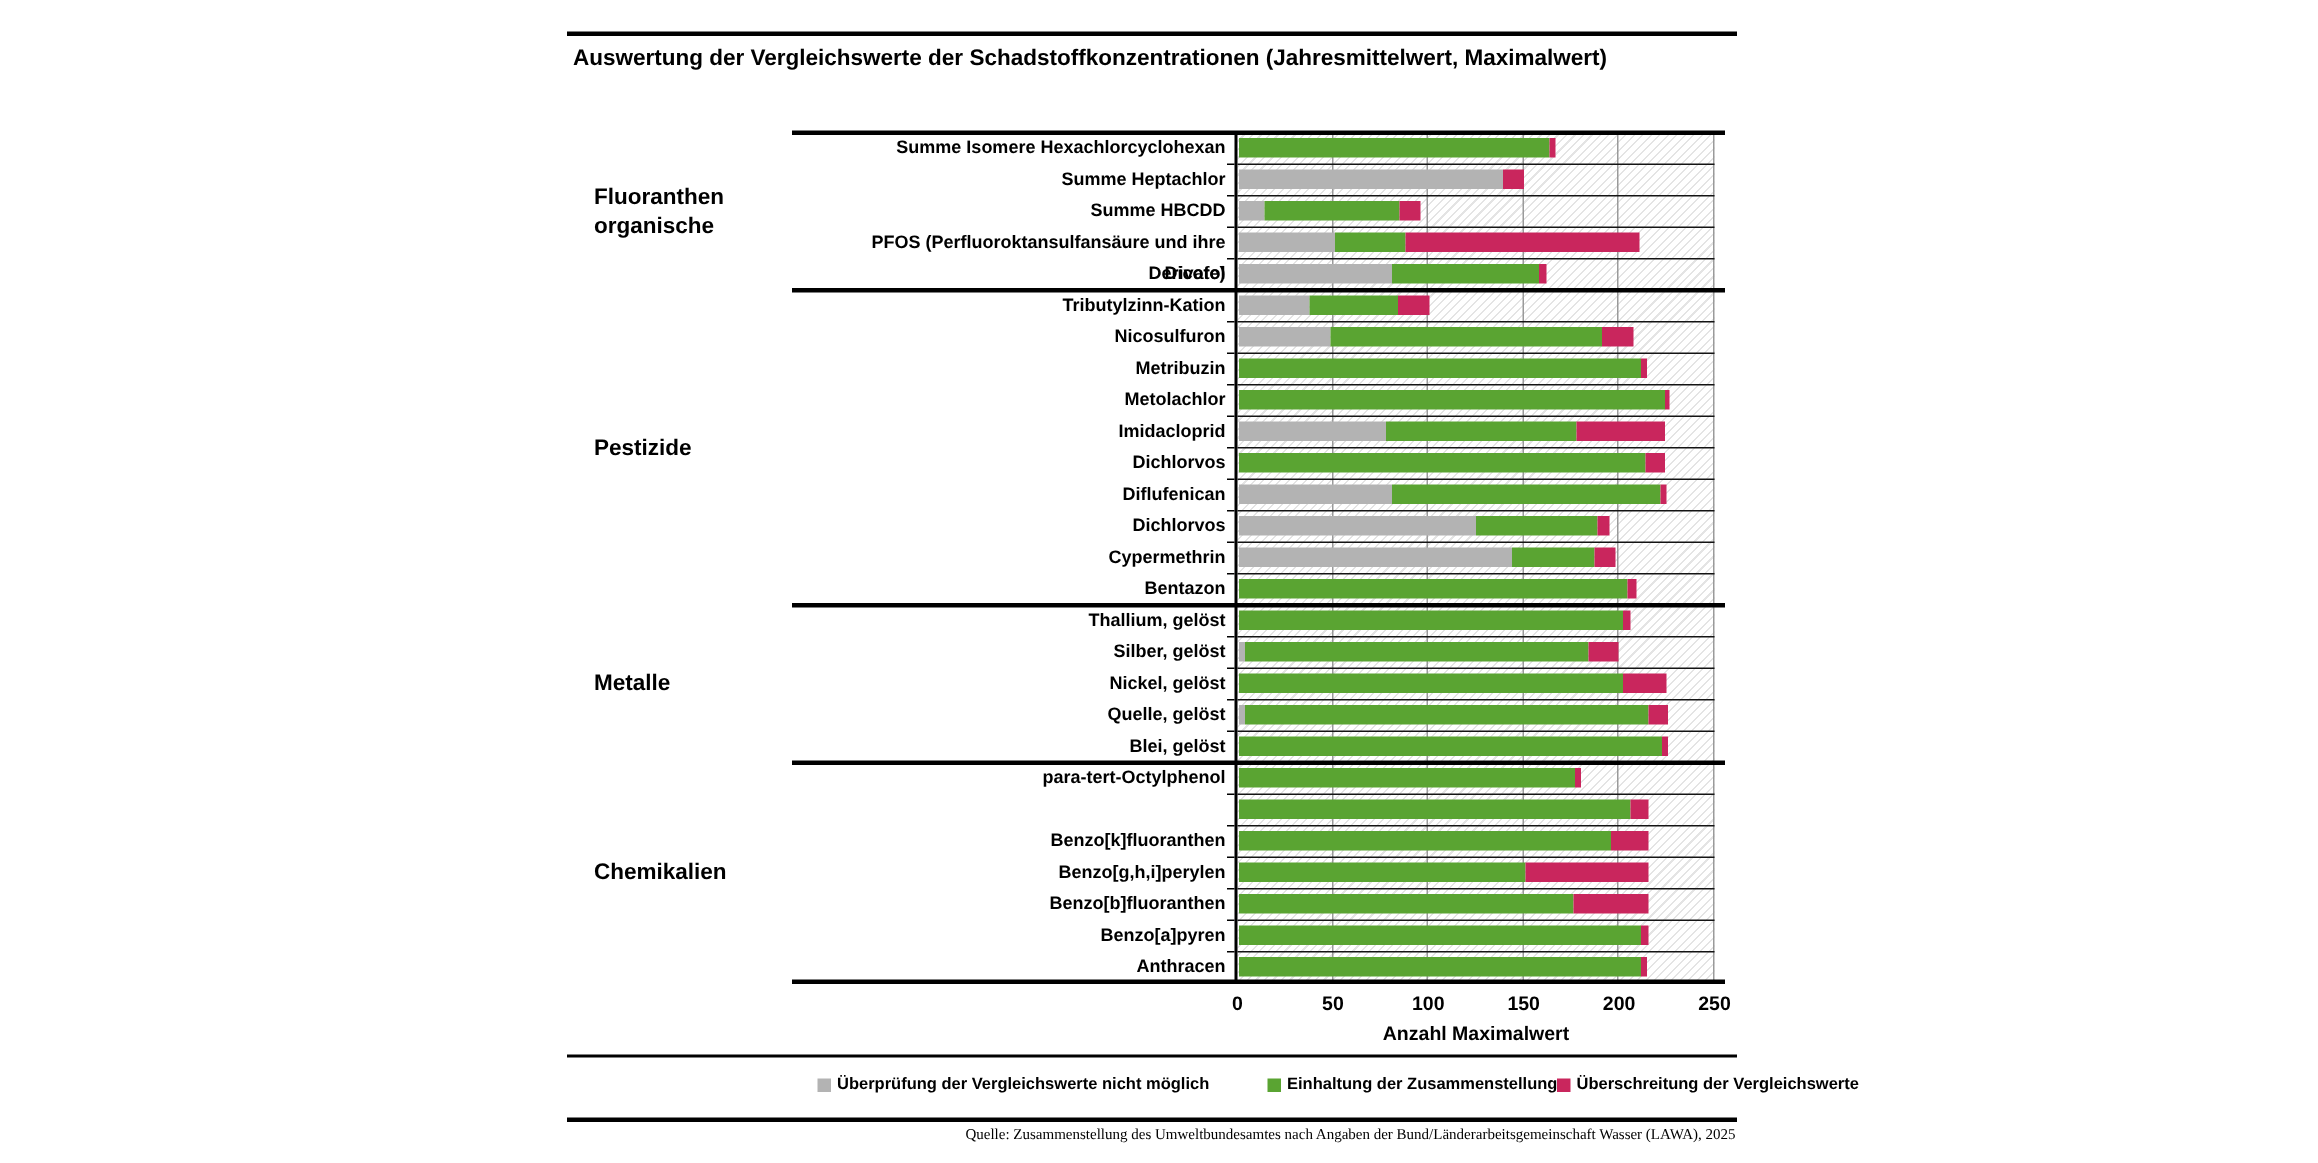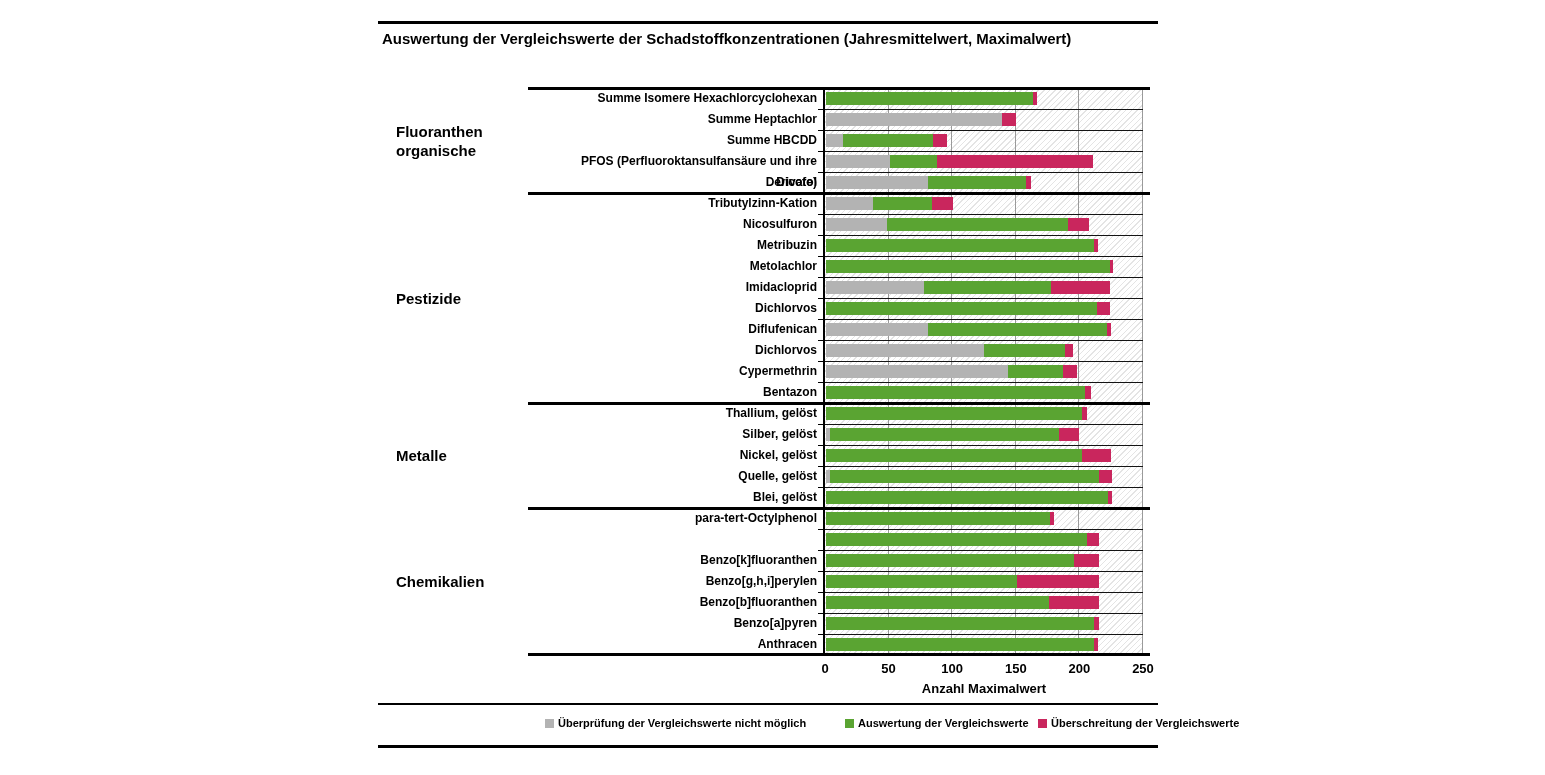--- a/index.html
+++ b/index.html
@@ -264,22 +264,23 @@
   <div class="xlabel">Anzahl Maximalwert</div>
 
   <div class="rule" style="left:0;top:703px;width:780px;height:2px;"></div>
   <div id="legend">
       <div class="legend-item" style="left: 167px;">
         <div class="swatch" style="background: rgb(179, 179, 179);"></div>
         <div>Überprüfung der Vergleichswerte nicht möglich</div>
       </div>
       <div class="legend-item" style="left: 467px;">
         <div class="swatch" style="background: rgb(90, 164, 50);"></div>
-        <div>Auswertung der Vergleichswerte</div>
+        <div>Einhaltung der Zusammenstellung</div>
       </div>
       <div class="legend-item" style="left: 660px;">
         <div class="swatch" style="background: rgb(201, 38, 93);"></div>
         <div>Überschreitung der Vergleichswerte</div>
       </div>
     </div>
   <div class="rule" style="left:0;top:745px;width:780px;height:3px;"></div>
 
+  <div class="source">Quelle: Zusammenstellung des Umweltbundesamtes nach Angaben der Bund/Länderarbeitsgemeinschaft Wasser (LAWA), 2025</div>
 </div>
 
 </body></html>

